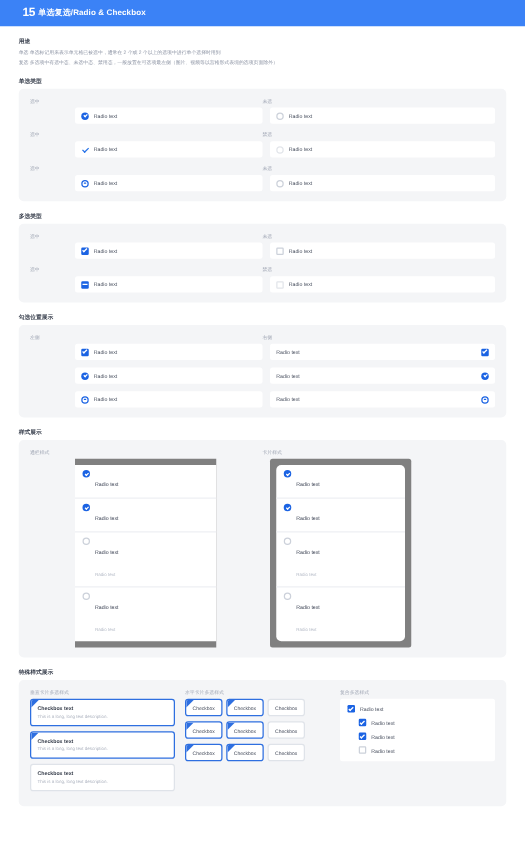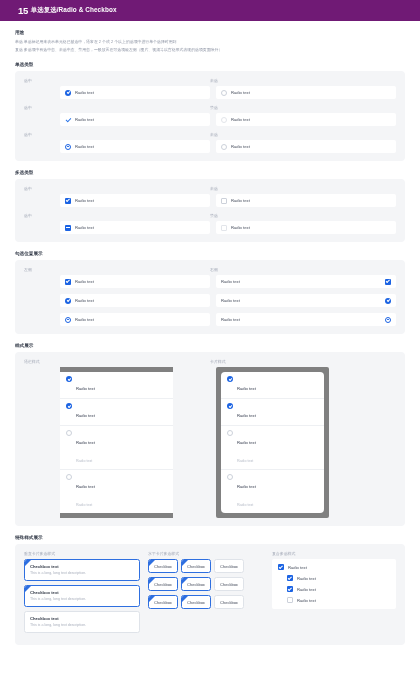--- a/index.html
+++ b/index.html
@@ -6,21 +6,21 @@
   html, body {
     width: 420px; height: 683px;
     background: #ffffff;
     font-family: "Liberation Sans", "DejaVu Sans", sans-serif;
     overflow: hidden;
   }
 
   
   .titlebar {
     height: 21px;
-    background: #701a75;
+    background: #3b82f6;
     display: flex;
     align-items: center;
     padding-left: 18px;
   }
   .titlebar .num {
     color: #ffffff;
     font-size: 9.5px;
     font-weight: bold;
     letter-spacing: -0.2px;
   }

